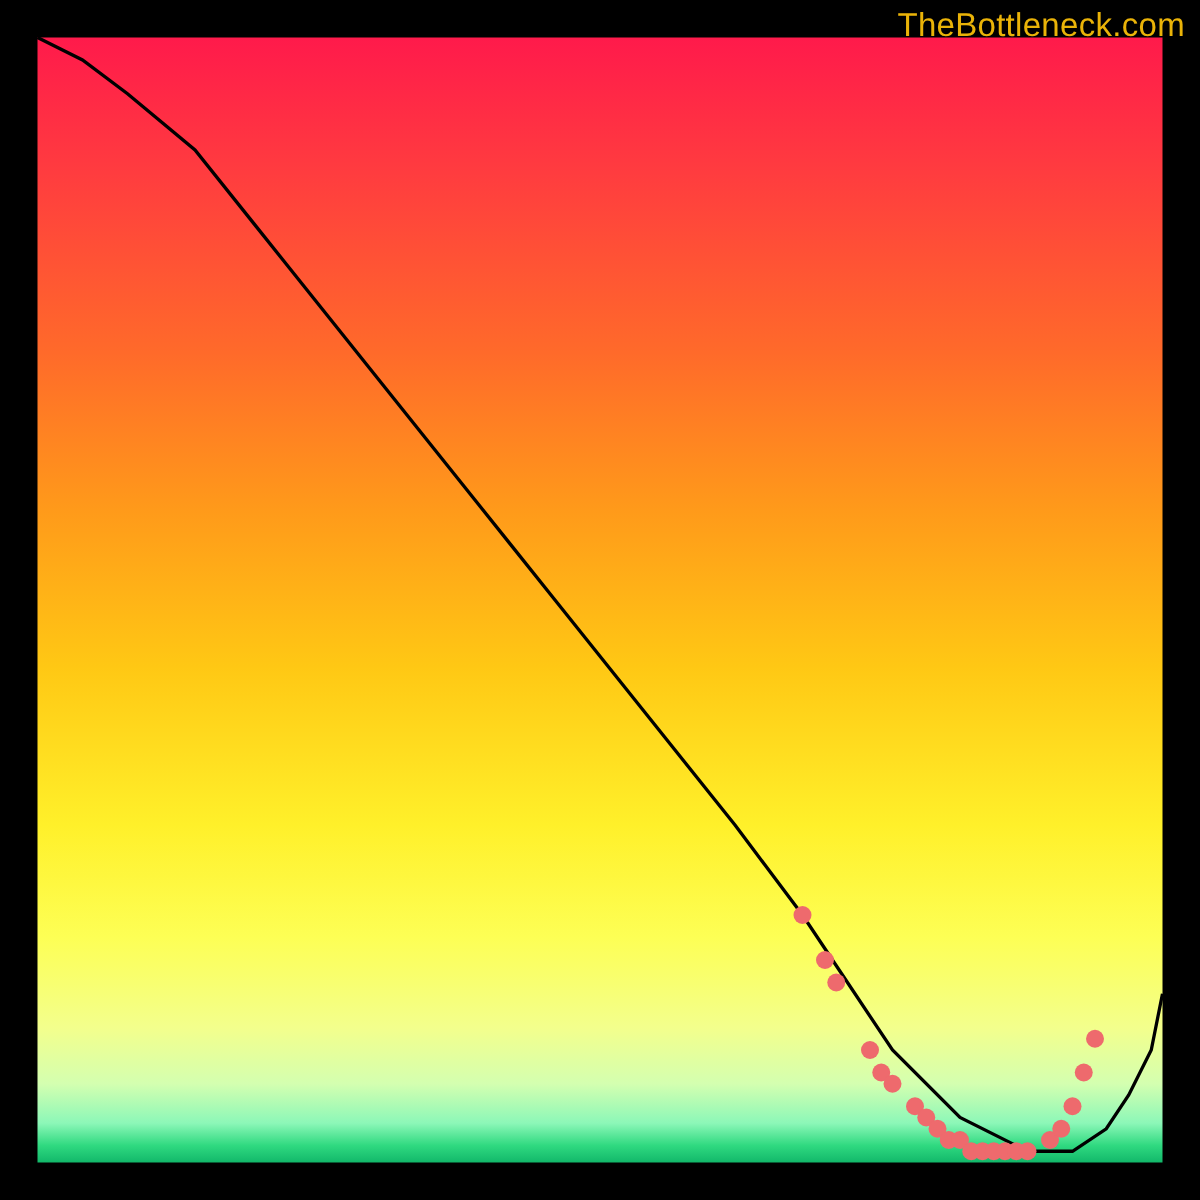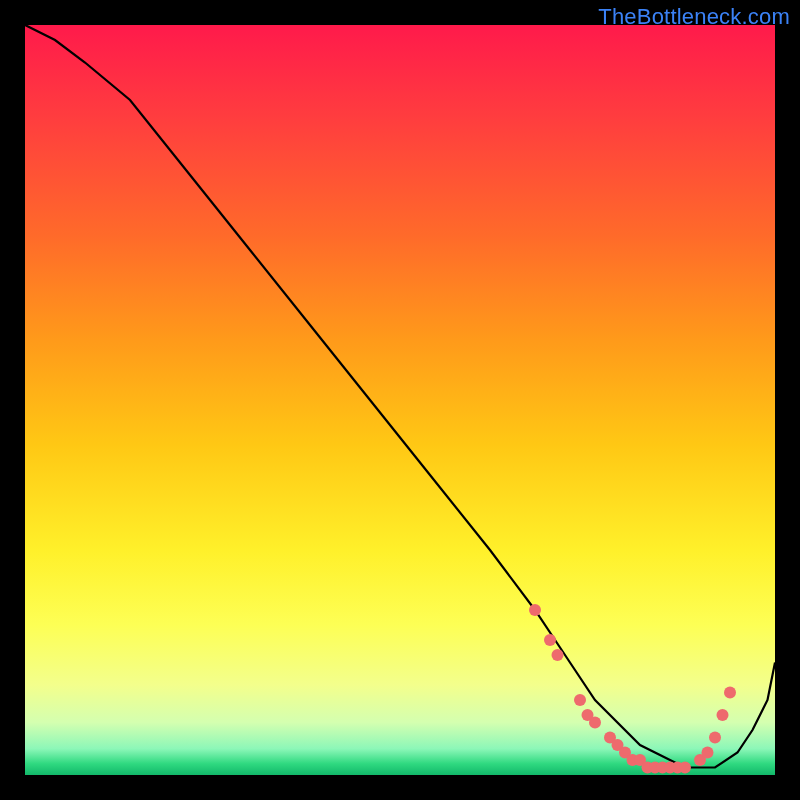--- a/index.html
+++ b/index.html
@@ -1,17 +1,17 @@
 <!DOCTYPE html>
 <html><head>
 <meta charset="utf-8">
 <style>
   html,body{margin:0;padding:0;width:800px;height:800px;background:#000;overflow:hidden;font-family:Arial,Helvetica,sans-serif}
   .wrap{position:relative;width:800px;height:800px}
-  .attribution{position:absolute;top:4px;right:10px;color:#3b82f6;font-size:22px;font-weight:400;letter-spacing:.2px;user-select:none}
+  .attribution{position:absolute;top:4px;right:10px;color:#eab308;font-size:22px;font-weight:400;letter-spacing:.2px;user-select:none}
   svg{position:absolute;left:0;top:0}
 </style>
 </head>
 <body>
 <div class="wrap">
 
 <div class="attribution">TheBottleneck.com</div>
 
 <svg id="chart-svg" width="800" height="800">
   <defs>

